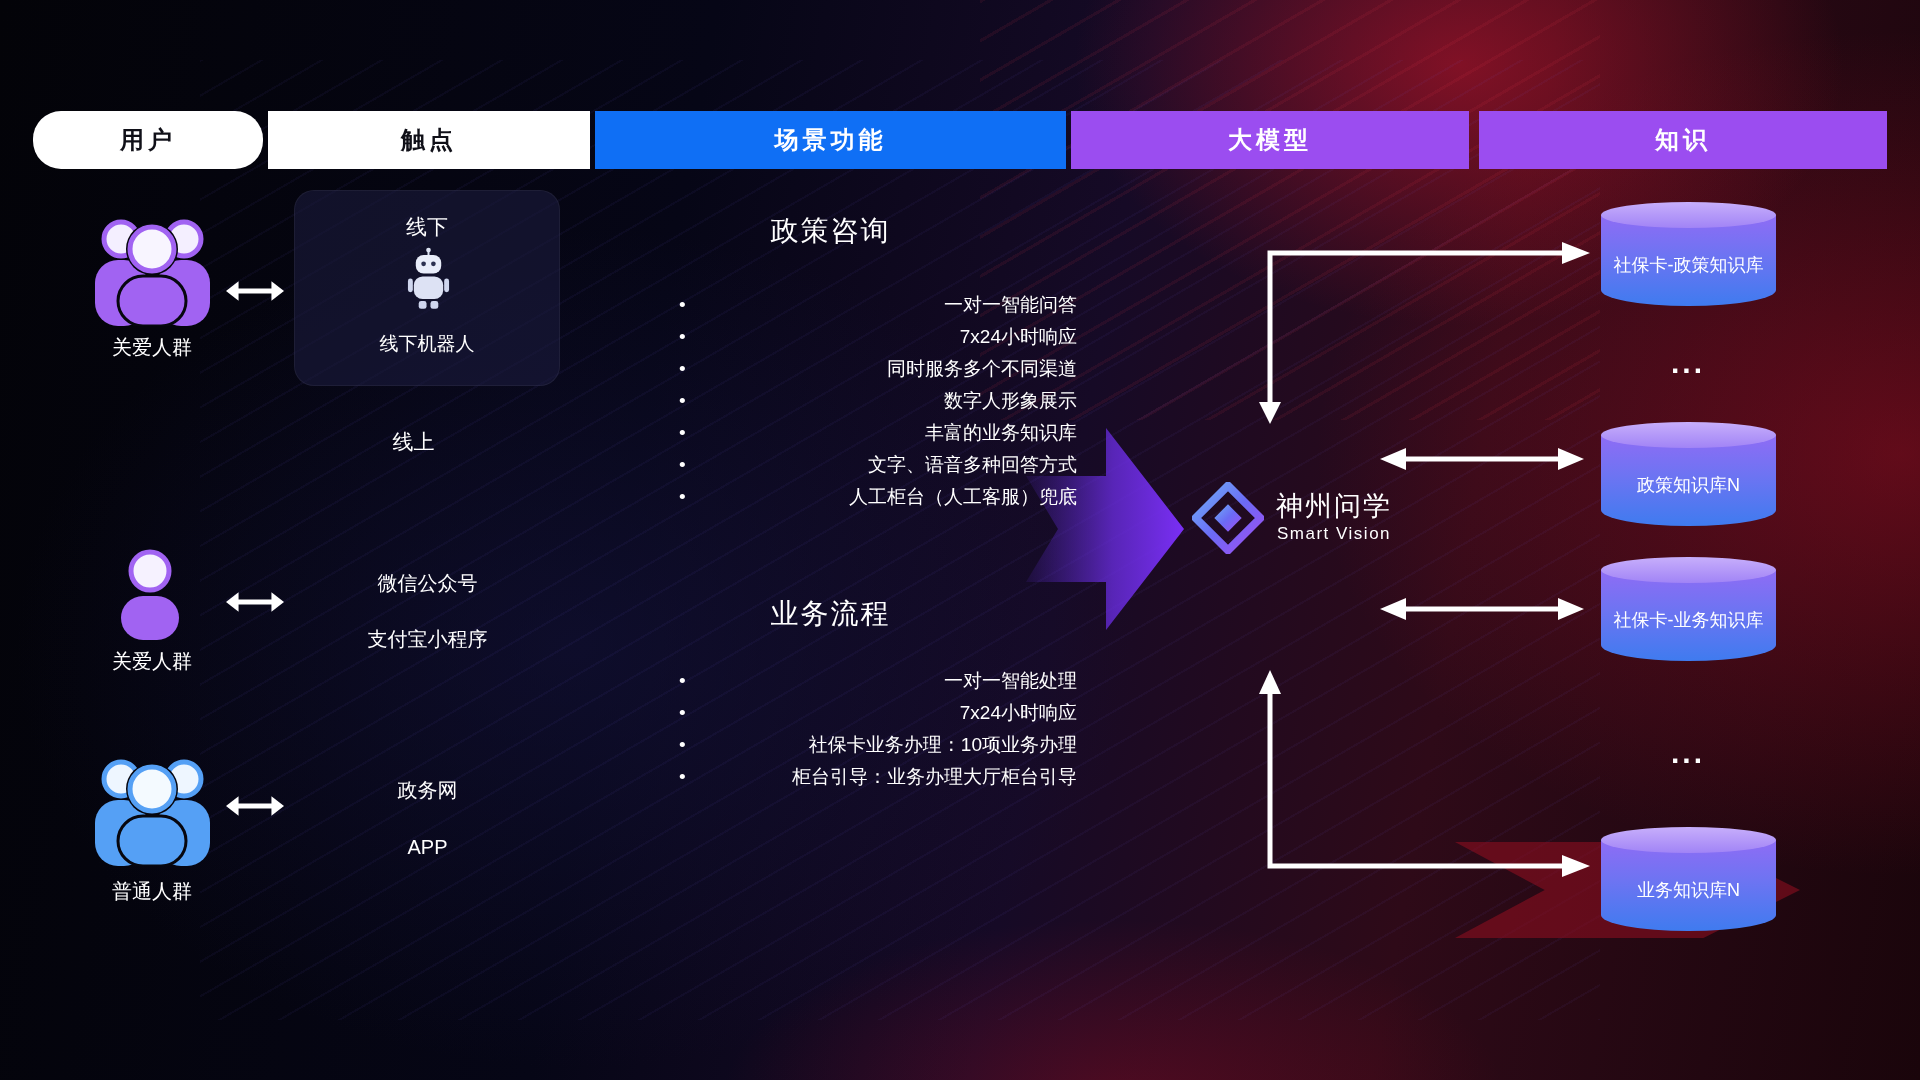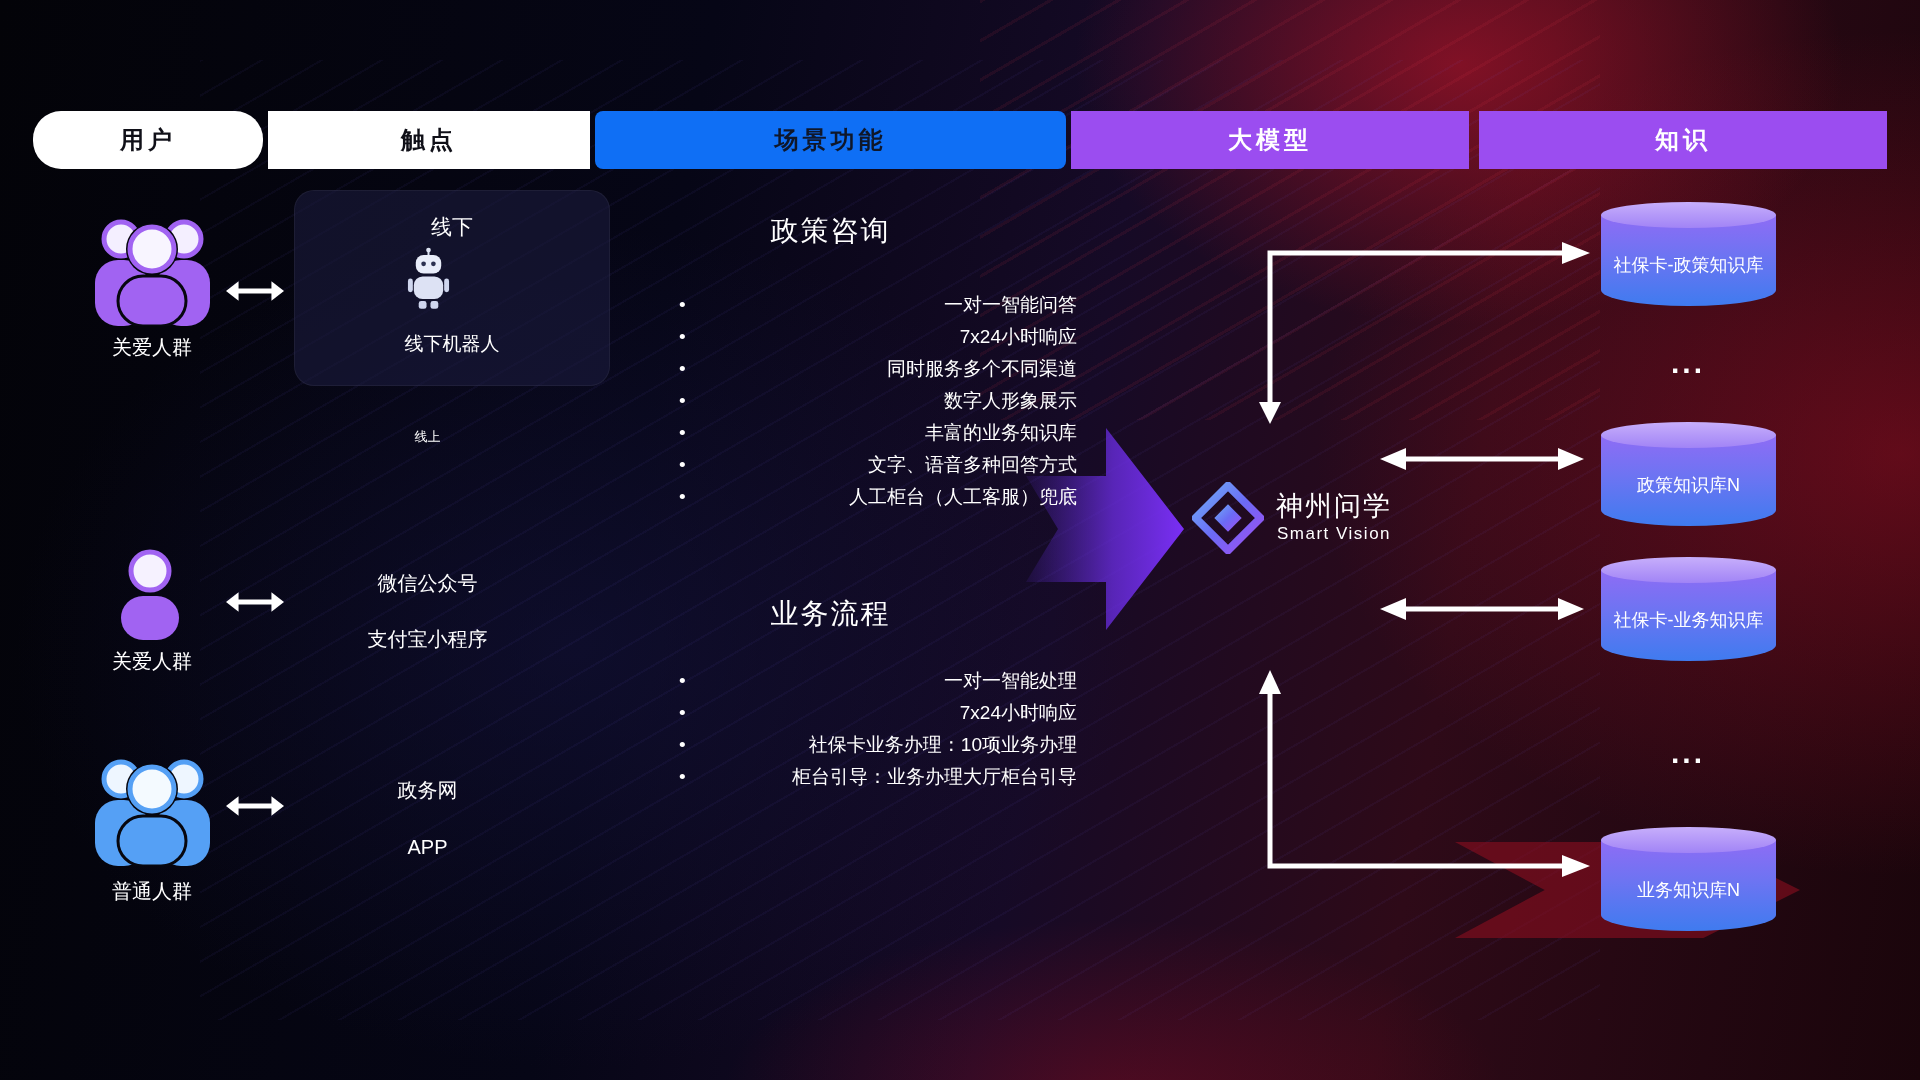--- a/index.html
+++ b/index.html
@@ -18,32 +18,32 @@
     background:repeating-linear-gradient(150deg, rgba(120,100,255,0.05) 0 2px, transparent 2px 30px); }
   .red-streaks { position:absolute; left:980px; top:0; width:620px; height:420px; z-index:1;
     background:repeating-linear-gradient(150deg, rgba(255,60,80,0.08) 0 3px, transparent 3px 34px); }
   .red-chevron { position:absolute; left:1455px; top:842px; width:345px; height:96px; z-index:1;
     background:rgba(150,15,32,0.55);
     clip-path:polygon(0 0,72% 0,100% 50%,72% 100%,0 100%,26% 50%); }
 
   .hdr { position:absolute; top:111px; height:58px; z-index:5; display:flex; align-items:center;
     justify-content:center; font-size:24px; font-weight:700; letter-spacing:4px; }
   .hdr-white { background:#ffffff; color:#101018; }
-  .hdr-blue  { background:#0f6ff5; color:#0f172a;border-radius:8px; }
+  .hdr-blue  { background:#0f6ff5; color:#ffffff; }
   .hdr-purple{ background:#9b4df0; color:#fff; }
 
   .abs { position:absolute; z-index:5; }
   .lbl { position:absolute; z-index:5; color:#fff; text-align:center; font-size:20px; }
   .section-title { position:absolute; z-index:5; text-align:center; font-size:28px;
     color:#fff; letter-spacing:2px; font-weight:500; }
   .bullet-list { position:absolute; z-index:5; width:400px;text-align:right; }
   .bullet { position:relative; padding-left:22px; line-height:32px; font-size:19px; color:#fff; }
   .bullet::before { content:"•"; position:absolute; left:2px; }
 
-  .touch-box { position:absolute; left:294px; top:190px; width:316px; height:196px; z-index:4;
+  .touch-box { position:absolute; left:294px; top:190px; width:266px; height:196px; z-index:4;
     background:rgba(28,28,62,0.58); border:1px solid rgba(255,255,255,0.05); border-radius:20px; }
   .touch-box .t { position:absolute; left:0; width:100%; text-align:center; color:#fff; }
 
   .arrows-overlay { position:absolute; left:0; top:0; width:1920px; height:1080px; z-index:4;
     pointer-events:none; }
 
   .big-arrow { position:absolute; left:1026px; top:422px; width:158px; height:214px; z-index:3; }
 
   .logo-name { position:absolute; z-index:5; font-size:27px; font-weight:400; color:#fff; letter-spacing:2px; }
   .logo-sub  { position:absolute; z-index:5; font-size:17px; color:#fff; letter-spacing:1.5px; }
@@ -131,21 +131,21 @@
       <circle cx="29" cy="17" r="2.4" fill="#2c3050"></circle>
       <rect x="9" y="30" width="30" height="23" rx="9" fill="#dde2f4"></rect>
       <rect x="3" y="32" width="5" height="14" rx="2.5" fill="#cfd6ee"></rect>
       <rect x="40" y="32" width="5" height="14" rx="2.5" fill="#cfd6ee"></rect>
       <rect x="14" y="55" width="8" height="8" rx="2.5" fill="#cfd6ee"></rect>
       <rect x="26" y="55" width="8" height="8" rx="2.5" fill="#cfd6ee"></rect>
     </svg>
     <div class="t" style="top:140px;font-size:19px">线下机器人</div>
   </div>
 
-  <div class="lbl" style="left:294px;top:428px;width:267px;font-size:13px">线上</div>
+  <div class="lbl" style="left:280px;top:428px;width:267px;font-size:21px">线上</div>
   <div class="lbl" style="left:294px;top:570px;width:267px">微信公众号</div>
   <div class="lbl" style="left:294px;top:626px;width:267px">支付宝小程序</div>
   <div class="lbl" style="left:294px;top:777px;width:267px">政务网</div>
   <div class="lbl" style="left:294px;top:836px;width:267px">APP</div>
 
   <div class="section-title" style="left:595px;top:212px;width:471px">政策咨询</div>
   <div class="bullet-list" style="left:677px;top:289px">
     <div class="bullet">一对一智能问答</div>
     <div class="bullet">7x24小时响应</div>
     <div class="bullet">同时服务多个不同渠道</div>

